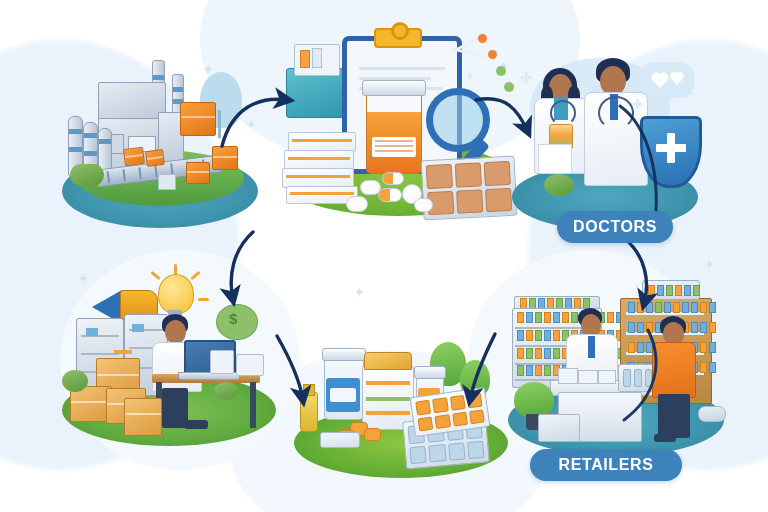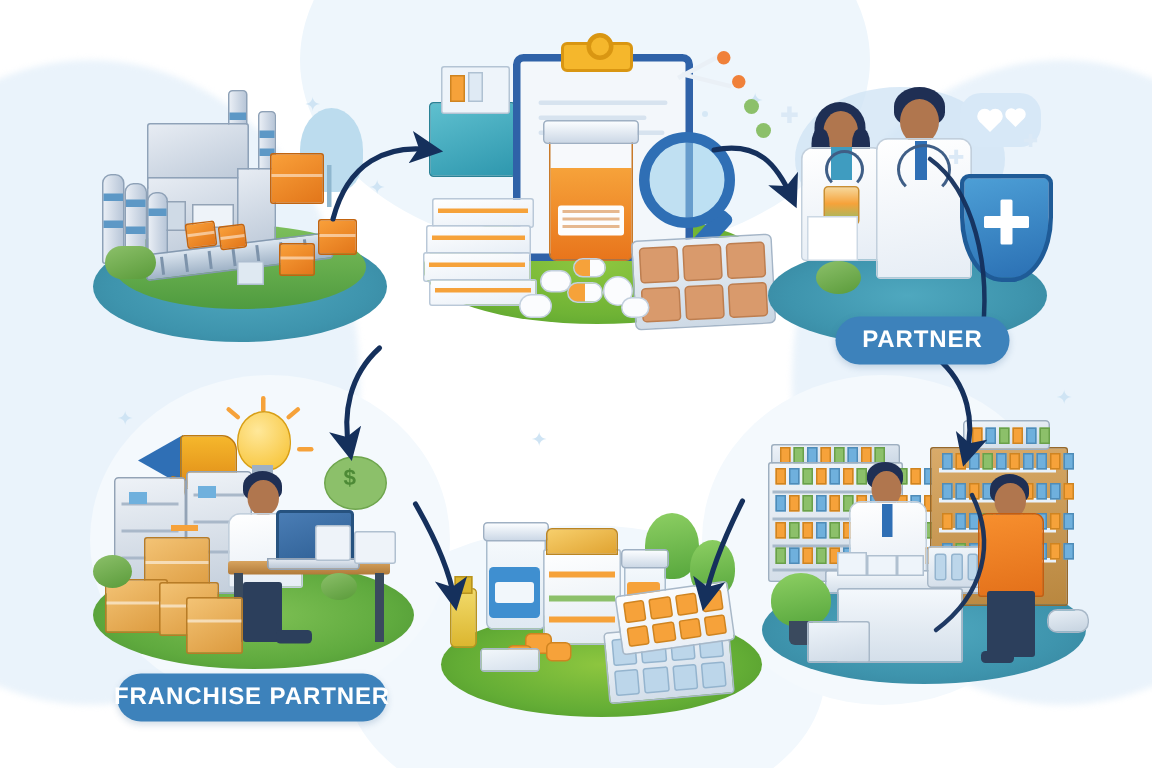--- a/index.html
+++ b/index.html
@@ -624,21 +624,21 @@
       <path d="M620,106 C648,126 662,176 654,230"></path>
       <path d="M146,112 C106,138 78,188 80,250" opacity="0"></path>
       <path d="M236,288 C214,314 212,352 232,384" opacity="0"></path>
       <path d="M648,330 C664,362 656,396 624,420"></path>
       <path d="M30,330 C10,360 14,398 44,420" opacity="0"></path>
     </g>
   </svg>
 
 
   <div class="badge" style="left:557px;top:211px;width:116px;height:32px;font-size:16px;">
-    <span>PARTNER</span>
-  </div>
-
-  <div class="badge" style="left:78px;top:449px;width:180px;height:32px;font-size:16px;">
-    <span>FRANCHISE PARTNER</span>
-  </div>
-
+    <span>DOCTORS</span>
+  </div>
+
+
+  <div class="badge" style="left:530px;top:449px;width:152px;height:32px;font-size:16px;">
+    <span>RETAILERS</span>
+  </div>
 
 </div>
 
 </body></html>

